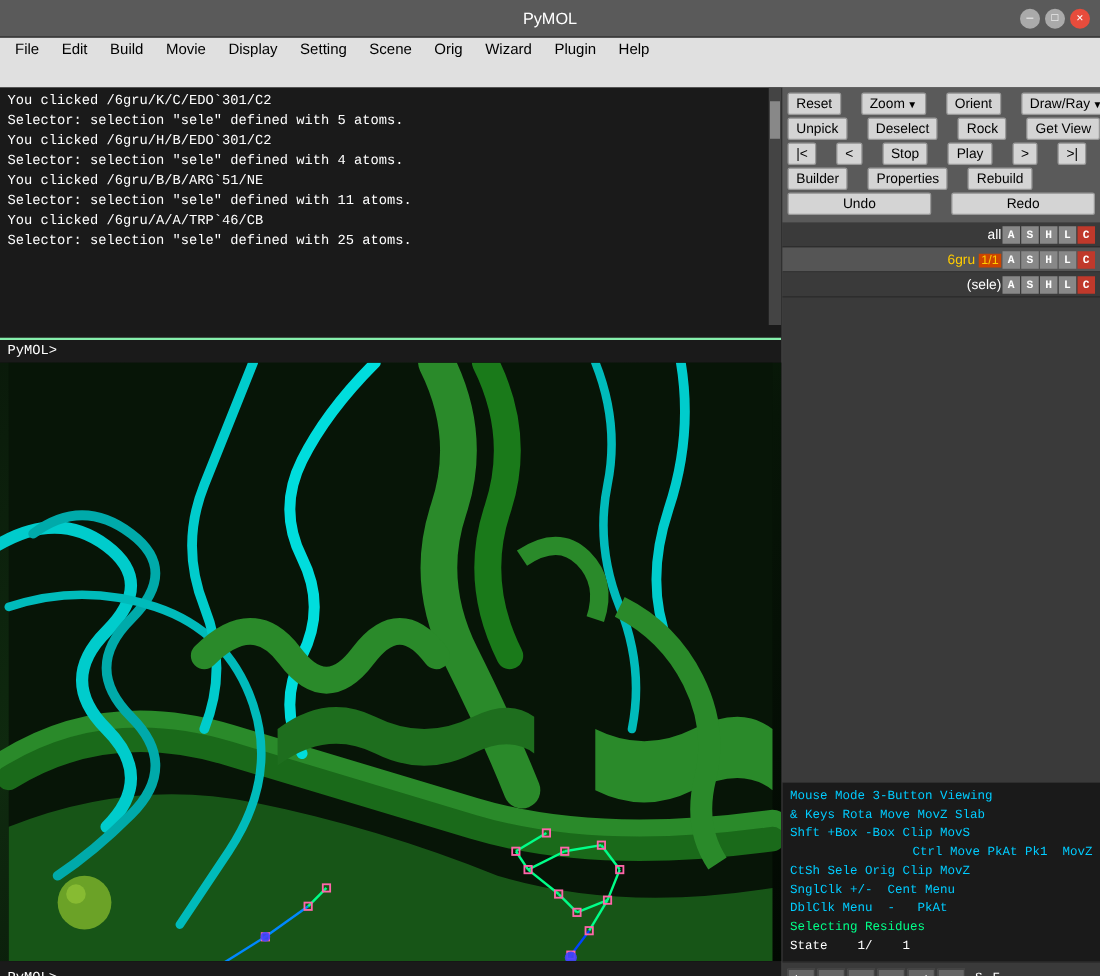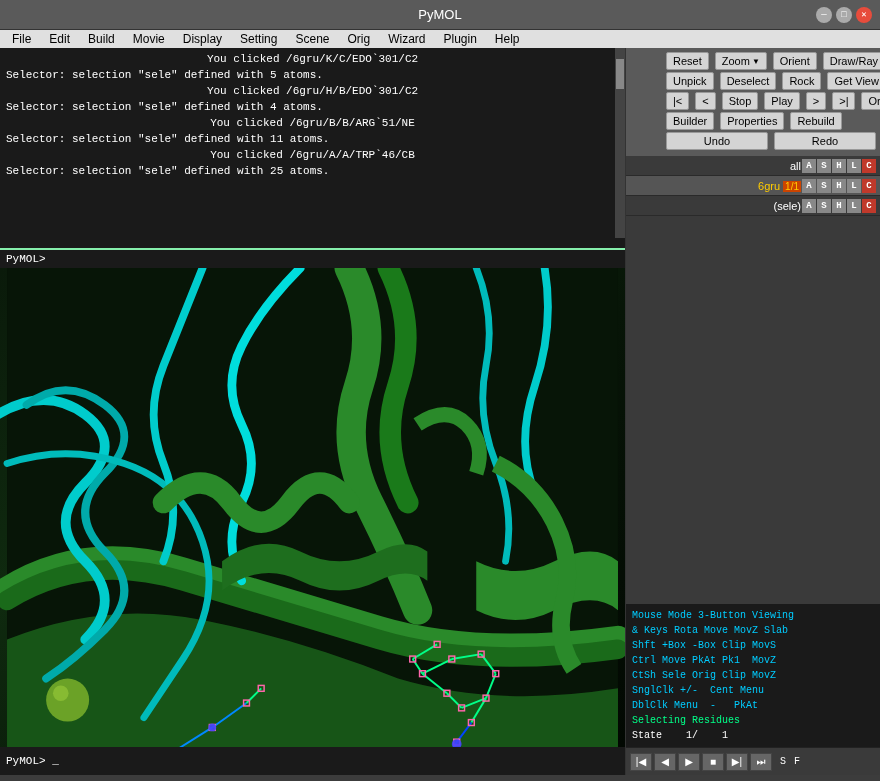--- a/index.html
+++ b/index.html
@@ -47,21 +47,21 @@
       font-size: 9px;
       cursor: pointer;
     }
     .win-btn.minimize { background: #aaa; }
     .win-btn.maximize { background: #aaa; }
     .win-btn.close { background: #e74c3c; color: #fff; }
 
     
     #menu-bar {
       background: #e0e0e0;
-      height: 18px;
+      height: 40px;
       display: flex;
       align-items: flex-start;
       padding: 0 4px;
       gap: 2px;
     }
     .menu-item {
       padding: 2px 8px;
       font-family: Arial, sans-serif;
       font-size: 12px;
       color: #000;
@@ -91,21 +91,21 @@
     }
     #console-text {
       padding: 4px 6px;
       font-size: 11px;
       line-height: 1.45;
       color: #ffffff;
       font-family: 'Courier New', monospace;
     }
     #console-text .line { display: block; }
     #console-text .line.selector { color: #ffffff; }
-    #console-text .line.clicked { color: #ffffff; text-align: center; }
+    #console-text .line.clicked { color: #ffffff; }
 
     .console-scrollbar {
       position: absolute;
       right: 0;
       top: 0;
       width: 10px;
       height: 190px;
       background: #444;
     }
     .console-scrollbar-thumb {
@@ -161,23 +161,22 @@
     }
 
     
     #control-buttons {
       background: #5a5a5a;
       padding: 4px;
     }
 
     .btn-row {
       display: flex;
-      gap: 6px;
+      gap: 16px;
       margin-bottom: 2px;
-      margin-left: 36px;
     }
 
     .ctrl-btn {
       background: #d4d4d4;
       color: #000;
       border: 1px solid #999;
       padding: 2px 6px;
       font-size: 11px;
       font-family: Arial, sans-serif;
       cursor: pointer;
@@ -496,21 +495,21 @@
         <span class="obj-badge gray">H</span>
         <span class="obj-badge gray">L</span>
         <span class="obj-badge red">C</span>
       </div>
     </div>
 
     <div id="info-panel">
       <div class="info-line" style="color:#00ccff;">Mouse Mode 3-Button Viewing</div>
       <div class="info-line" style="color:#00ccff;"> &amp; Keys Rota Move MovZ Slab</div>
       <div class="info-line" style="color:#00ccff;"> Shft +Box -Box Clip MovS</div>
-      <div class="info-line" style="color:#00ccff;"> Ctrl Move PkAt Pk1 &nbsp;MovZ</div>
+      <div class="info-line" style="color:#00ccff;text-align:right;"> Ctrl Move PkAt Pk1 &nbsp;MovZ</div>
       <div class="info-line" style="color:#00ccff;"> CtSh Sele Orig Clip MovZ</div>
       <div class="info-line" style="color:#00ccff;"> SnglClk +/- &nbsp;Cent Menu</div>
       <div class="info-line" style="color:#00ccff;"> DblClk Menu &nbsp;- &nbsp;&nbsp;PkAt</div>
       <div class="info-line" style="color:#00ff88;">Selecting Residues</div>
       <div class="info-line" style="color:#ffffff;">State &nbsp;&nbsp; 1/ &nbsp;&nbsp; 1</div>
     </div>
 
     <div id="playback-bar">
       <button class="pb-btn">|◀</button>
       <button class="pb-btn">◀</button>

